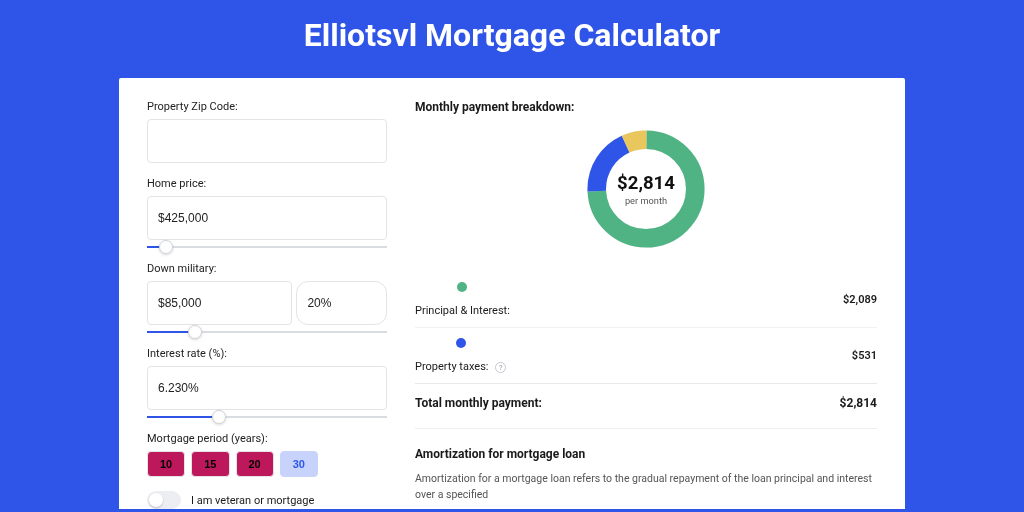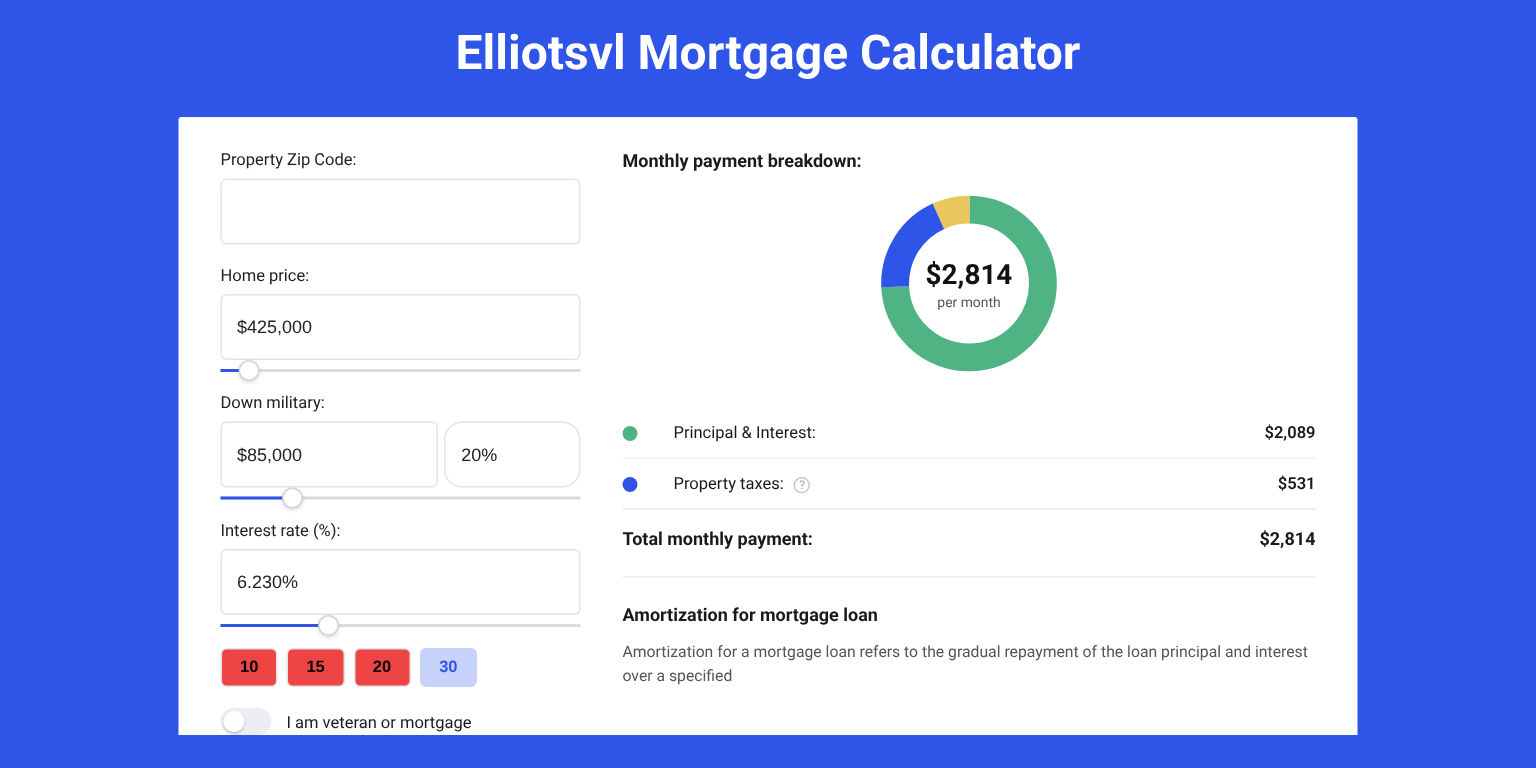--- a/index.html
+++ b/index.html
@@ -61,21 +61,21 @@
     border-radius: 50%;
     transform: translate(-50%, -50%);
     box-shadow: 0 1px 3px rgba(0,0,0,0.15);
   }
   .dp-row { display: flex; gap: 4px; }
   .dp-row .input:first-child { flex: 1.8; }
   .dp-row .input:last-child { flex: 1; border-radius: 12px; }
   .period-row { display: flex; gap: 6px; }
   .period-btn {
     border: 1px solid #e4e4e7;
-    background: #ef4444;
+    background: #be185d;
     border-radius: 4px;
     font-size: 11px;
     font-weight: 600;
     padding: 6px 12px;
     cursor: pointer;
   }
   .period-btn.active {
     background: #c7d3fb;
     border-color: #c7d3fb;
     color: #2f55e8;
@@ -97,21 +97,21 @@
   .donut-wrap { display:flex; justify-content:center; margin-bottom: 18px; }
   .donut-center {
     font-size: 18px; font-weight: 700; fill: #111;
   }
   .donut-sub { font-size: 10px; fill: #555; }
   .legend-row {
     display: flex; align-items: center; justify-content: space-between;
     padding: 10px 0;
   }
   .legend-row + .legend-row { border-top: 1px solid #f0f1f4; }
-  .legend-left { display: flex; align-items: center; gap: 24px; }
+  .legend-left { display: flex; align-items: center; gap: 12px; flex-direction: column; }
   .dot { width: 10px; height: 10px; border-radius: 50%; flex-shrink:0;}
   .dot.green { background: #50b383; }
   .dot.blue  { background: #2f55e8; }
   .dot.yellow{ background: #e9c75d; }
   .legend-label { font-size: 11px; }
   .legend-value { font-size: 11px; font-weight: 600; }
   .info-icon {
     display:inline-block; width:11px; height:11px; border-radius:50%;
     border:1px solid #c6c9d1; font-size:8px; line-height:10px; text-align:center;
     color:#9ea2ad; margin-left:4px;
@@ -163,20 +163,21 @@
     <div class="group">
       <div class="field-label">Interest rate (%):</div>
       <input class="input" type="text" value="6.230%" style="">
       <div class="slider-track">
         <div class="slider-fill" style="width:30%"></div>
         <div class="slider-thumb" style="left:30%"></div>
       </div>
     </div>
 
     <div class="group">
+      <div class="field-label">Mortgage period (years):</div>
       <div class="period-row">
         <button class="period-btn">10</button>
         <button class="period-btn">15</button>
         <button class="period-btn">20</button>
         <button class="period-btn active">30</button>
       </div>
     </div>
 
     <div class="toggle-row">
       <div class="toggle">

